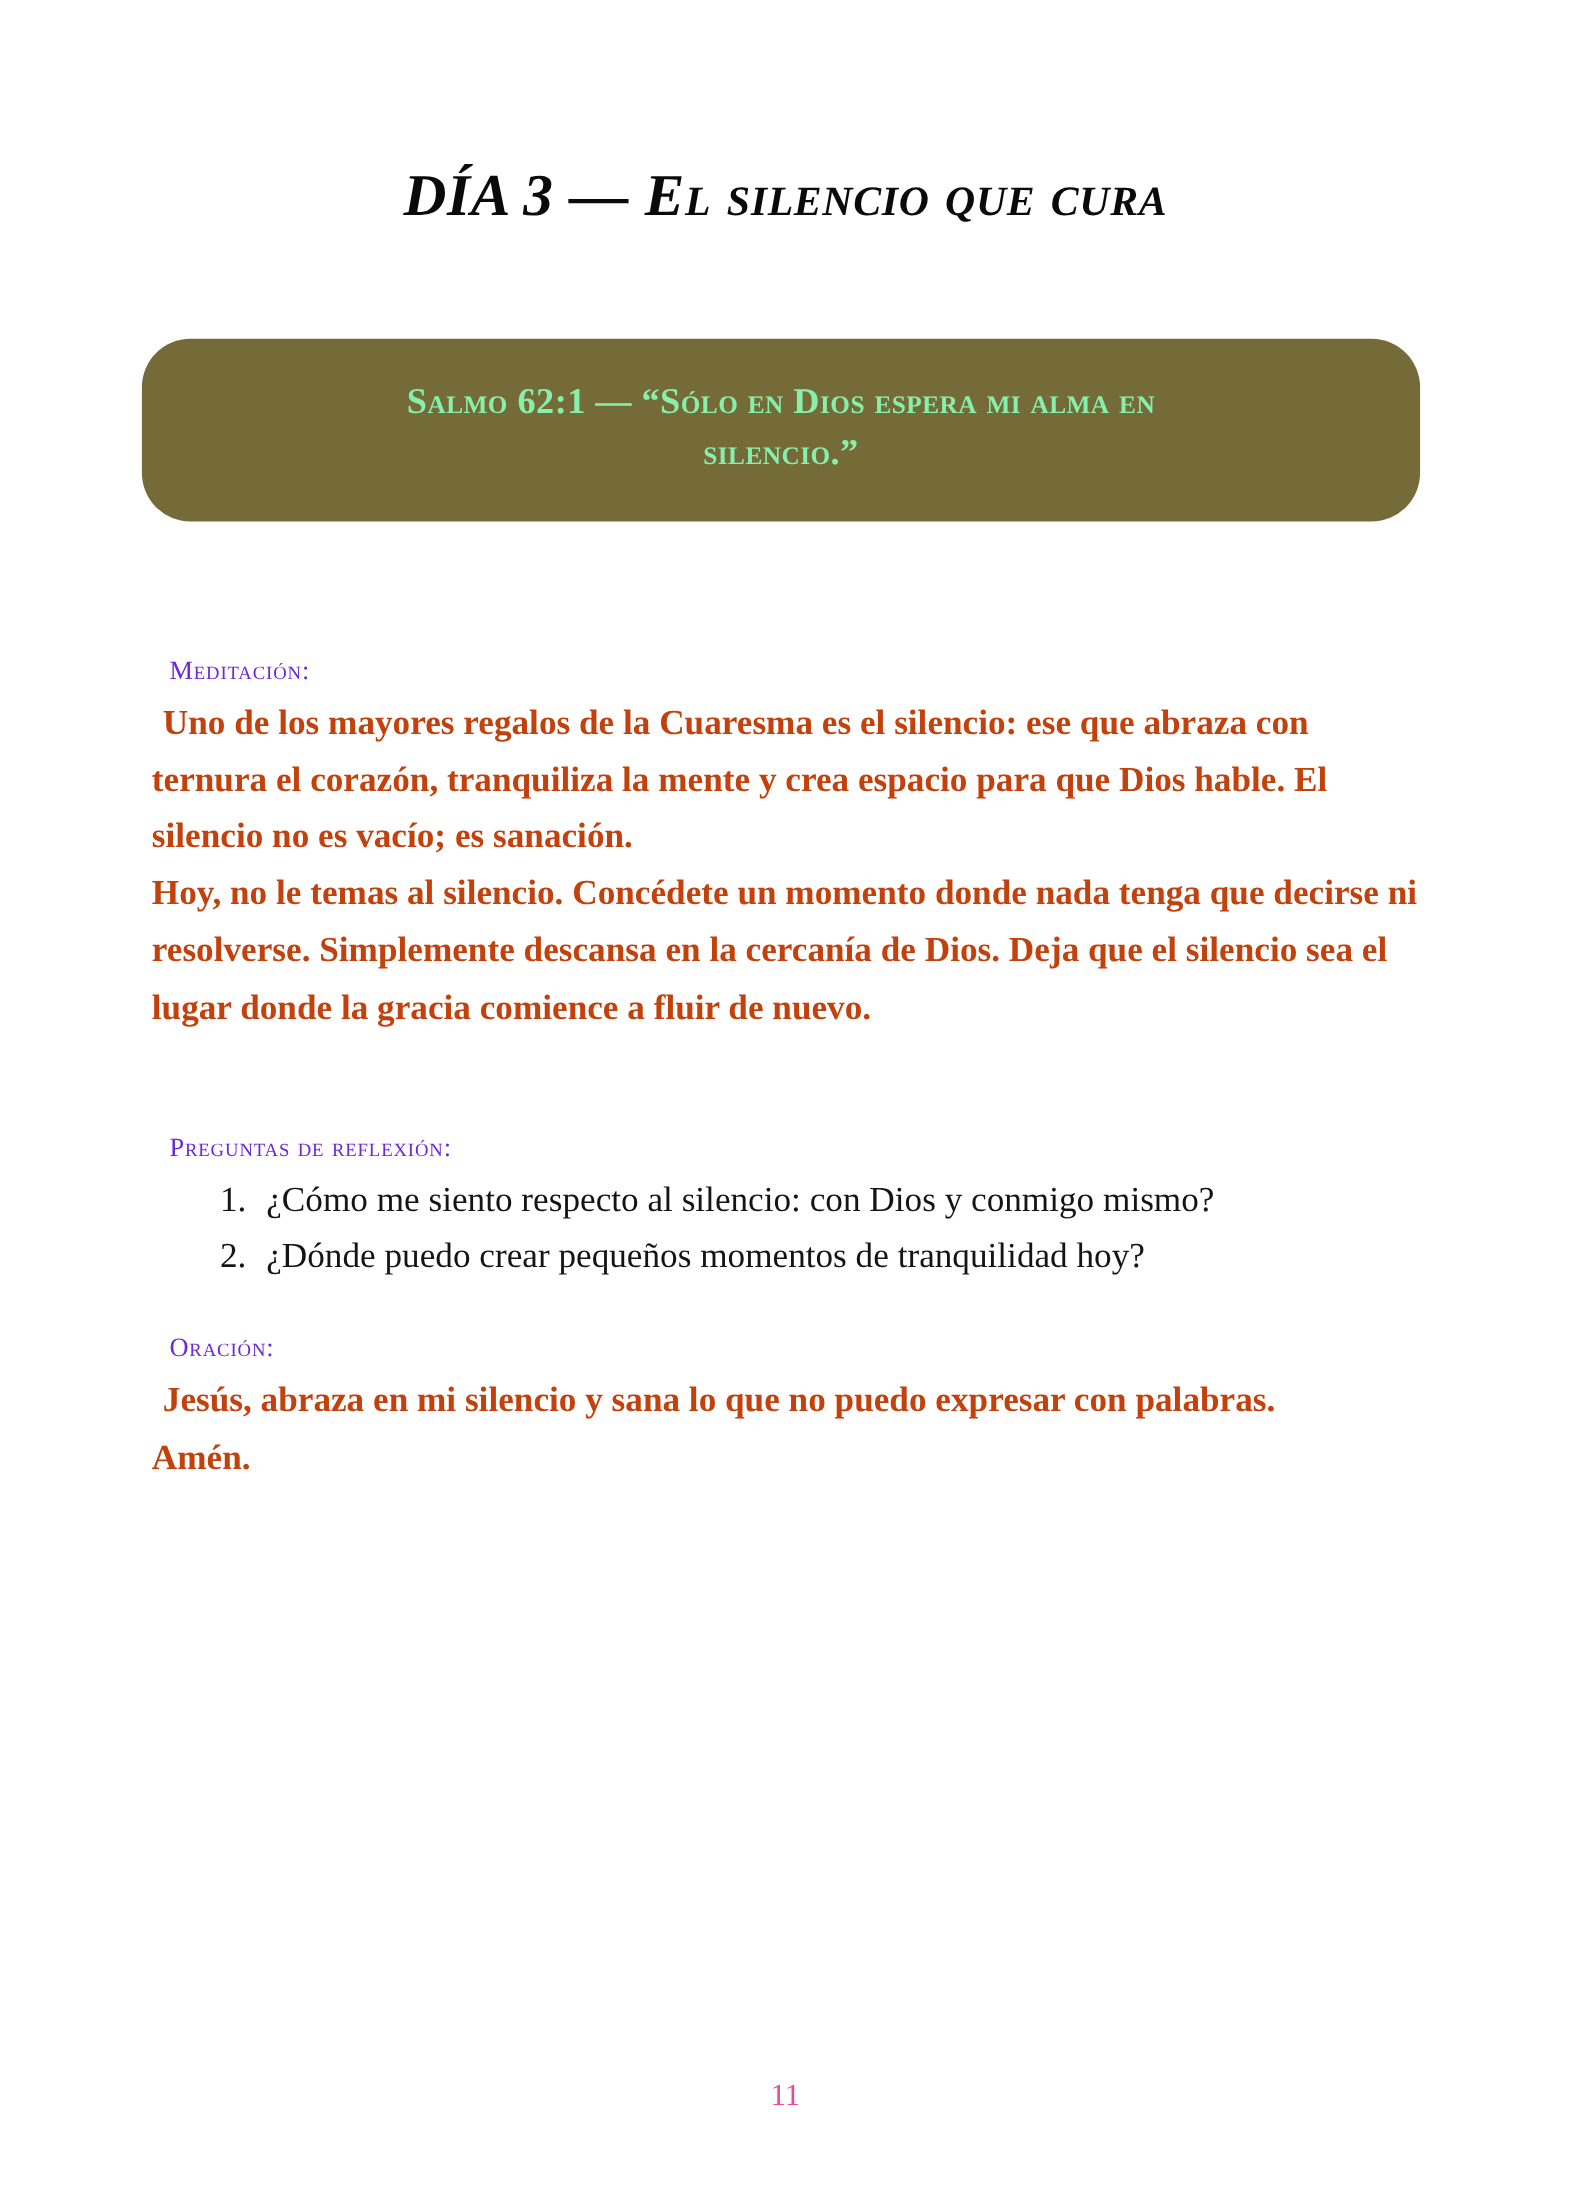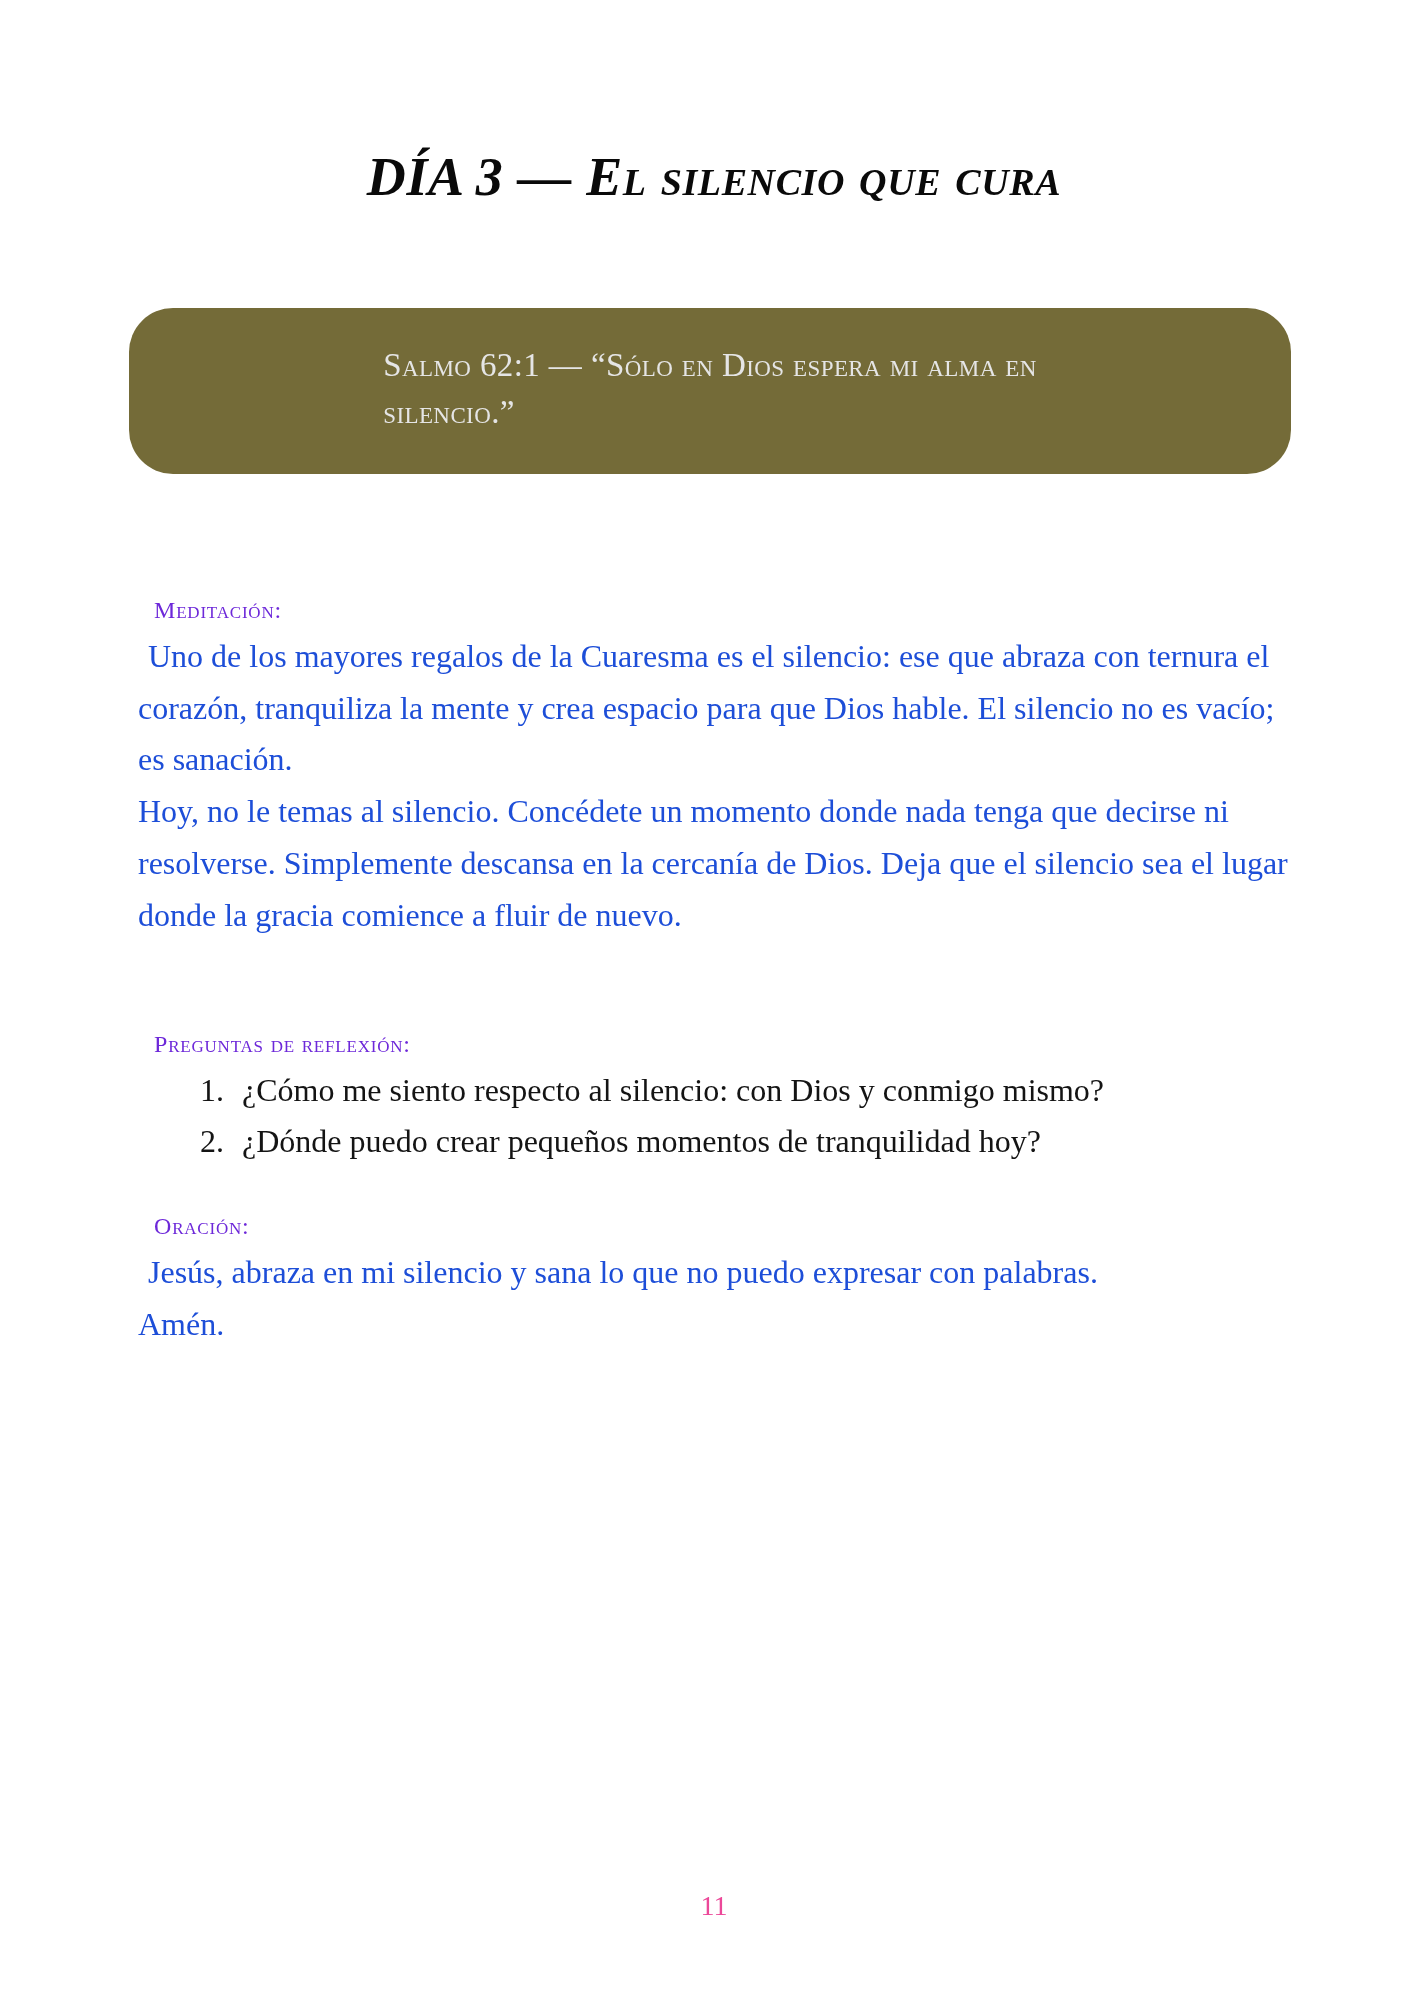--- a/index.html
+++ b/index.html
@@ -53,24 +53,25 @@
     background: #746b38;
     border-radius: 44px;
     padding: 34px 58px 38px 58px;
     display: flex;
     align-items: center;
     justify-content: center;
     min-height: 148px;
   }
 
   .verse-text {
-    color: #e5e5e5;
+    color: #86efac;
+    text-align: center;
     font-family: "Liberation Serif", "DejaVu Serif", serif;
     font-size: 33px;
-    font-weight: 400;
+    font-weight: 700;
     font-variant: small-caps;
     letter-spacing: 0.4px;
     line-height: 1.42;
     margin: 0;
   }
 
   
   .content {
     position: absolute;
     top: 596px;
@@ -87,23 +88,24 @@
     line-height: 1.2;
     margin: 0 0 6px 16px;
     color: #6d28d9;
   }
 
   .body-par {
     font-family: "Liberation Serif", "DejaVu Serif", serif;
     font-size: 32px;
     line-height: 1.62;
     margin: 0;
-    color: #1d4ed8;
+    color: #c2410c;
     text-align: left;
     font-stretch: condensed;
+    font-weight: bold;
   }
 
   .body-par.lead { text-indent: 10px; }
 
   .gap-lg { height: 88px; }
   .gap-md { height: 44px; }
 
   
   .questions {
     margin: 6px 0 0 0;

